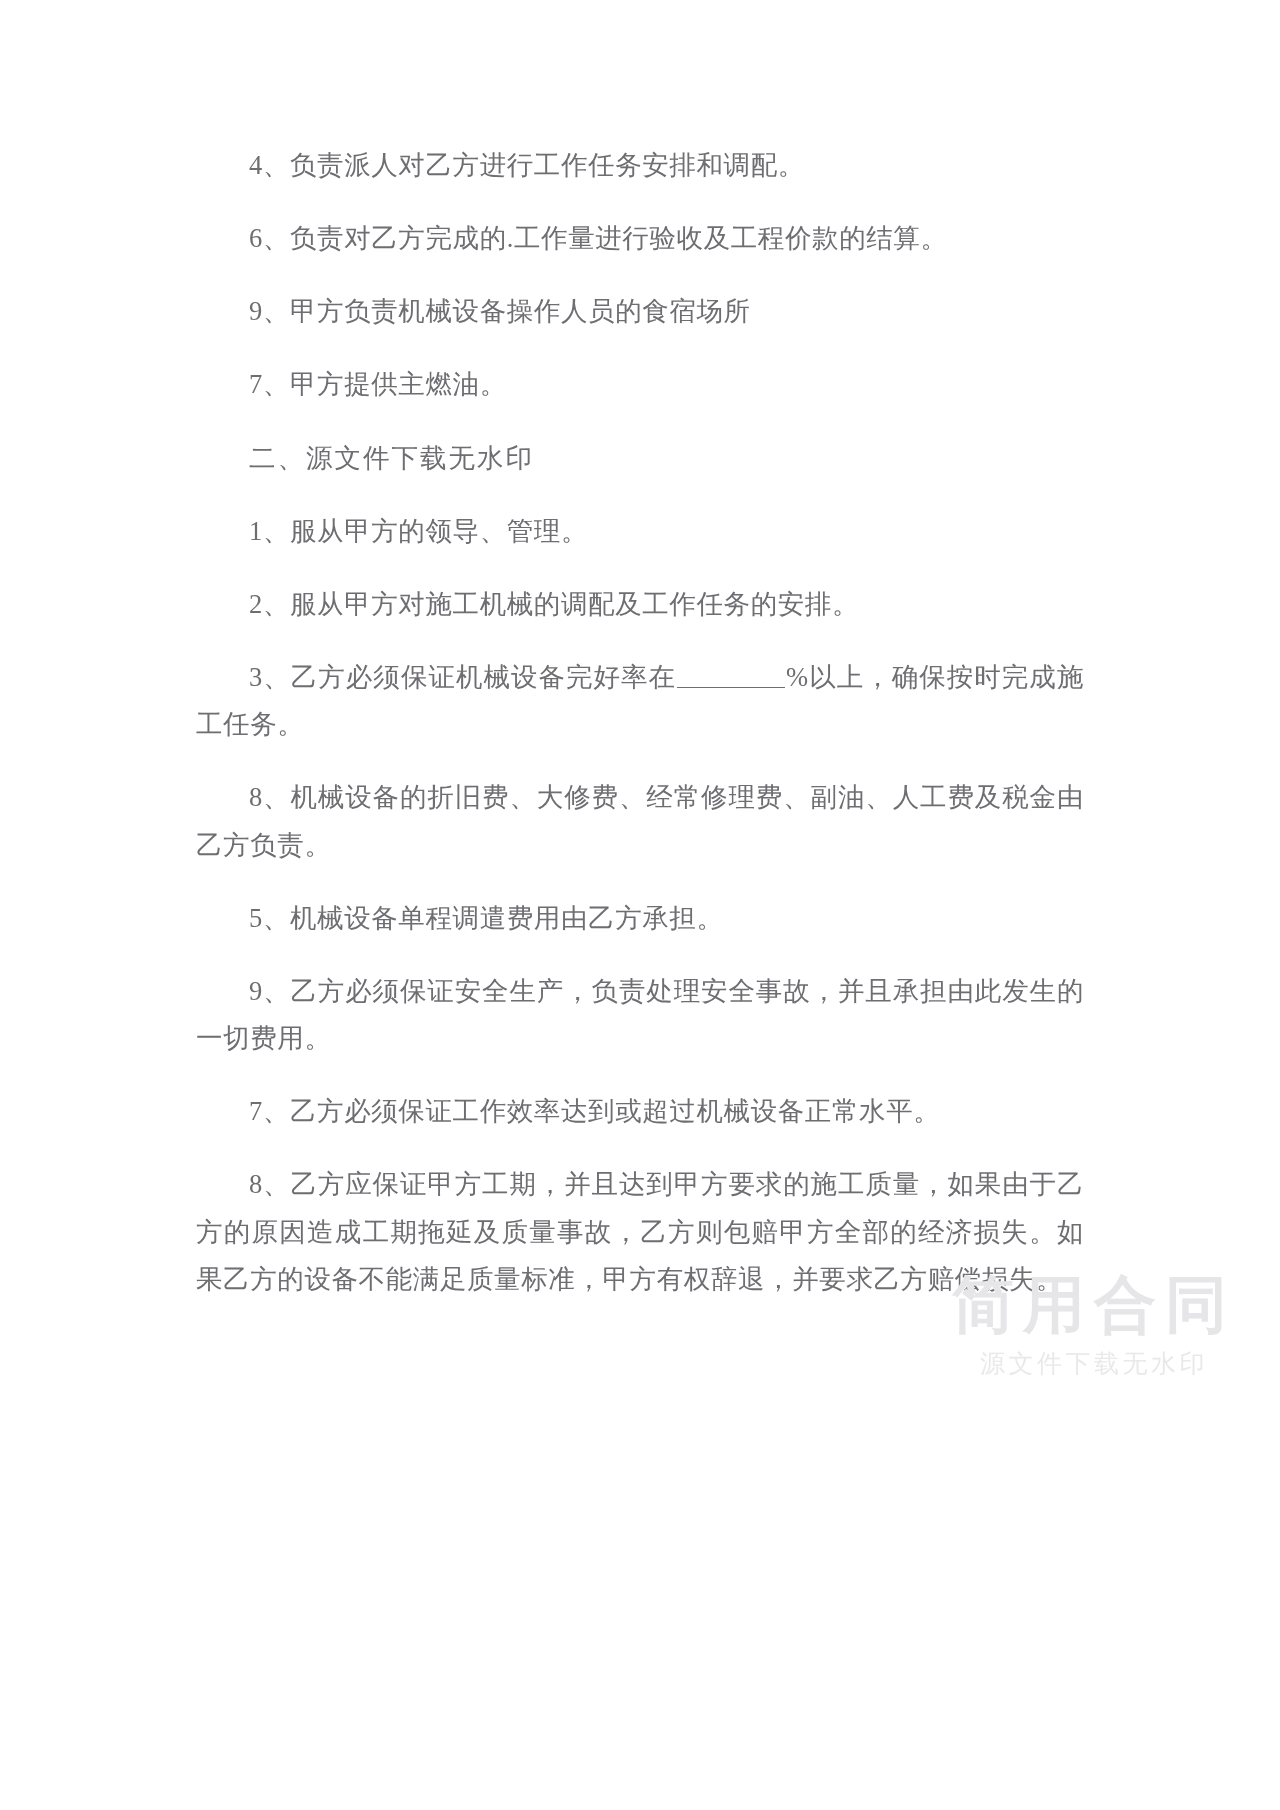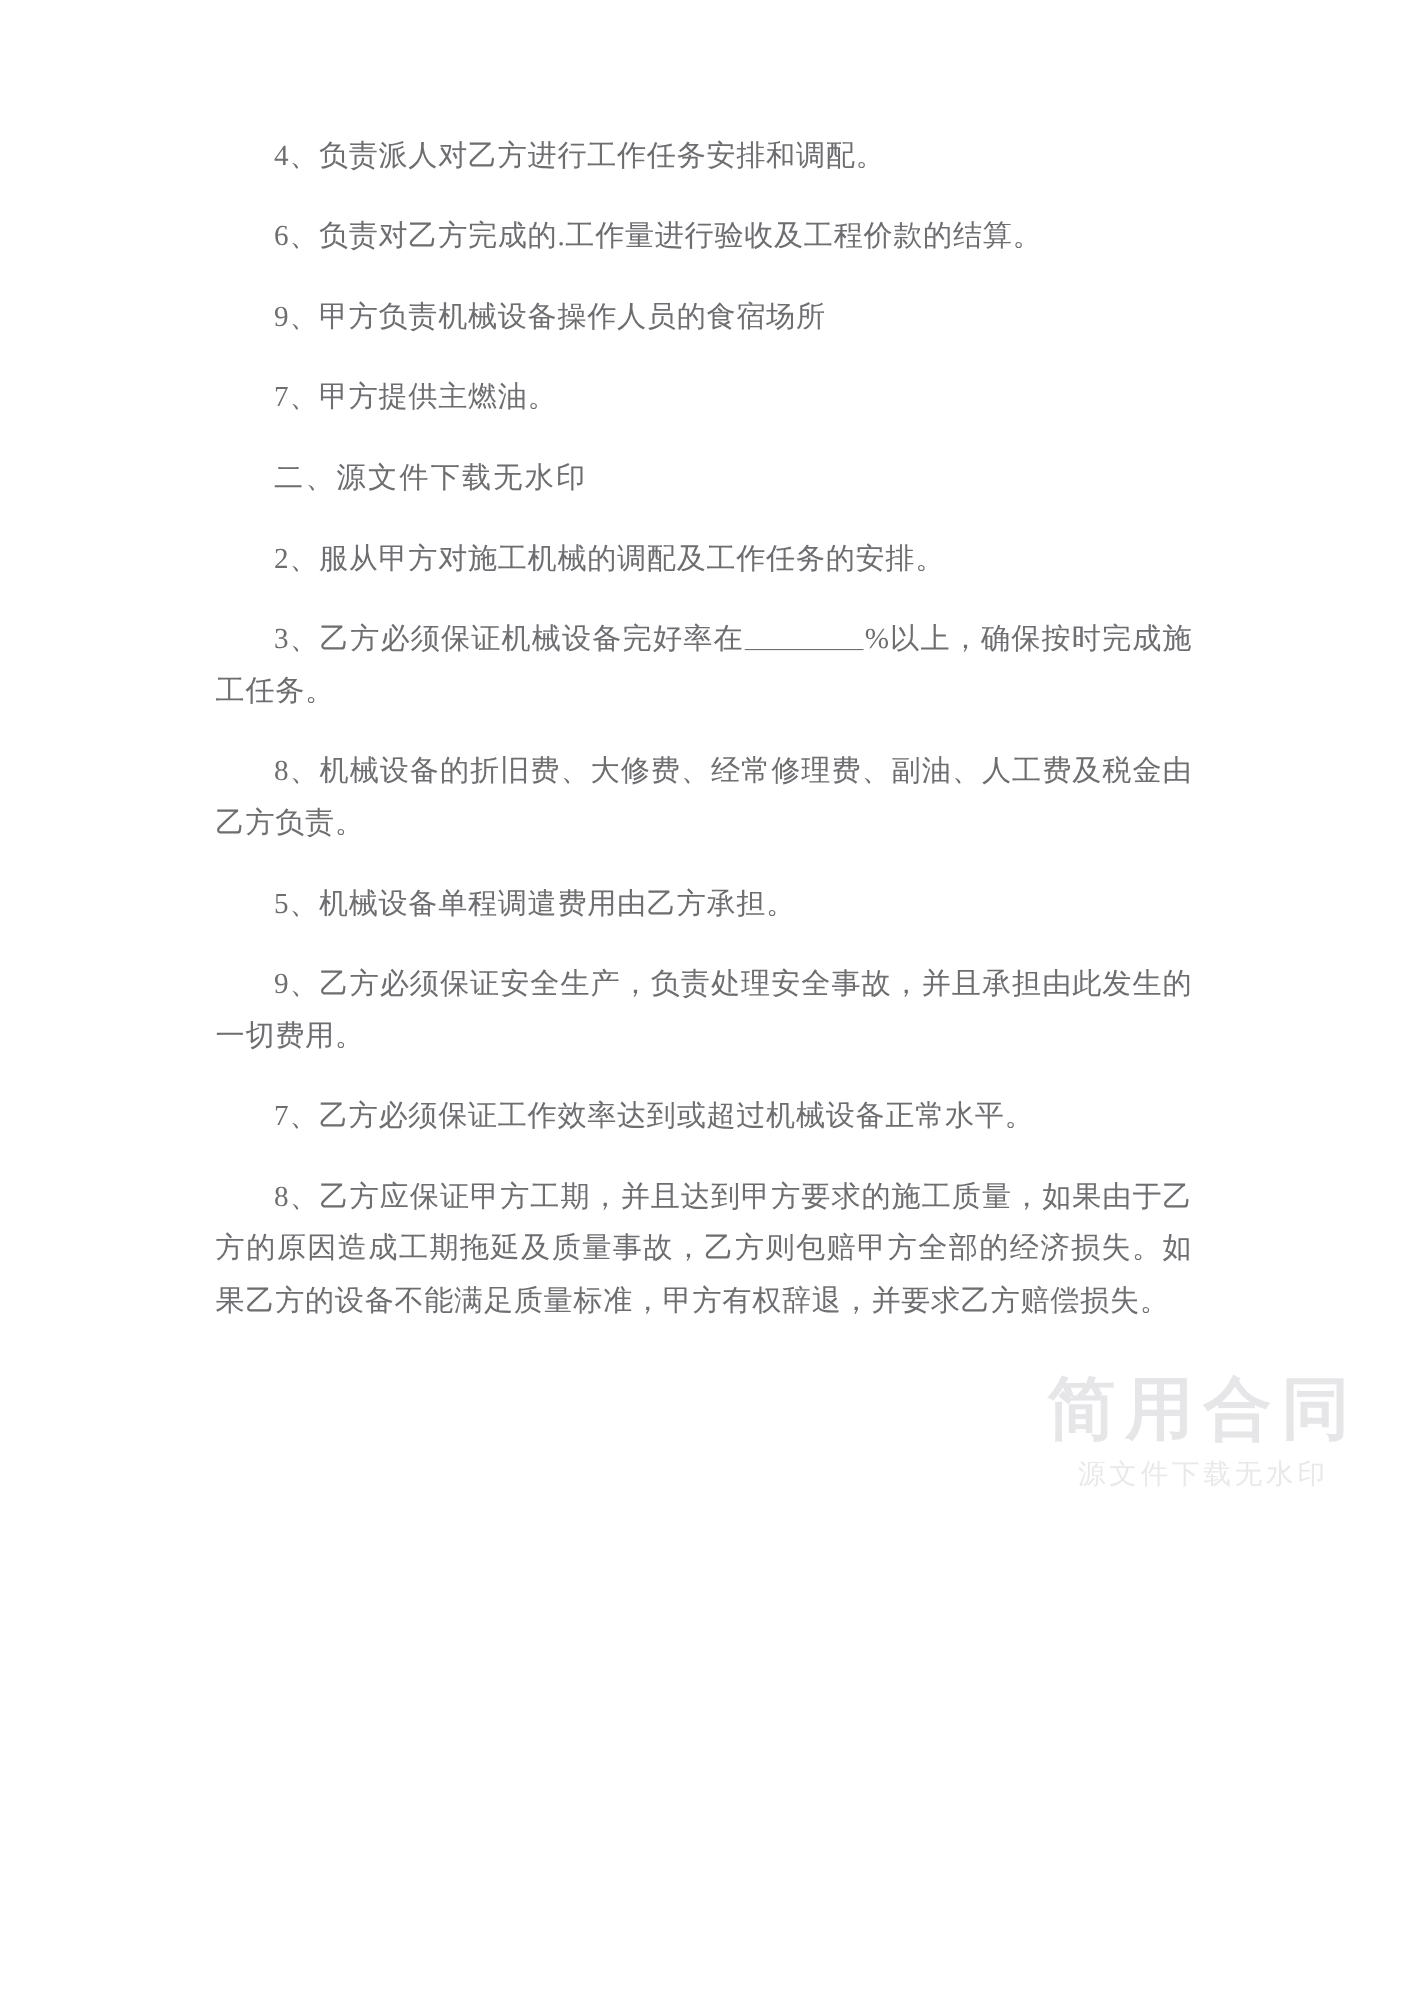--- a/index.html
+++ b/index.html
@@ -16,20 +16,21 @@
     overflow: hidden;
   }
 
   .page {
     position: relative;
     width: 1280px;
     height: 1546px;
     background: #ffffff;
     box-sizing: border-box;
     overflow: hidden;
+    margin-top: 24px;
   }
 
   .doc-body {
     position: absolute;
     left: 196px;
     top: 118px;
     width: 888px;
   }
 
   .para {
@@ -102,20 +103,21 @@
     <p class="para indent">4、负责派人对乙方进行工作任务安排和调配。</p>
 
     <p class="para indent">6、负责对乙方完成的.工作量进行验收及工程价款的结算。</p>
 
     <p class="para indent">9、甲方负责机械设备操作人员的食宿场所</p>
 
     <p class="para indent">7、甲方提供主燃油。</p>
 
     <p class="para heading">二、源文件下载无水印</p>
 
+    <p class="para indent">1、服从甲方的领导、管理。</p>
 
     <p class="para indent">2、服从甲方对施工机械的调配及工作任务的安排。</p>
 
     <p class="para indent"><span>3、乙方必须保证机械设备完好率在</span><span class="blank-fill"></span><span>%以上，确保按时完成施工任务。</span></p>
 
     <p class="para indent">8、机械设备的折旧费、大修费、经常修理费、副油、人工费及税金由乙方负责。</p>
 
     <p class="para indent">5、机械设备单程调遣费用由乙方承担。</p>
 
     <p class="para indent">9、乙方必须保证安全生产，负责处理安全事故，并且承担由此发生的一切费用。</p>

